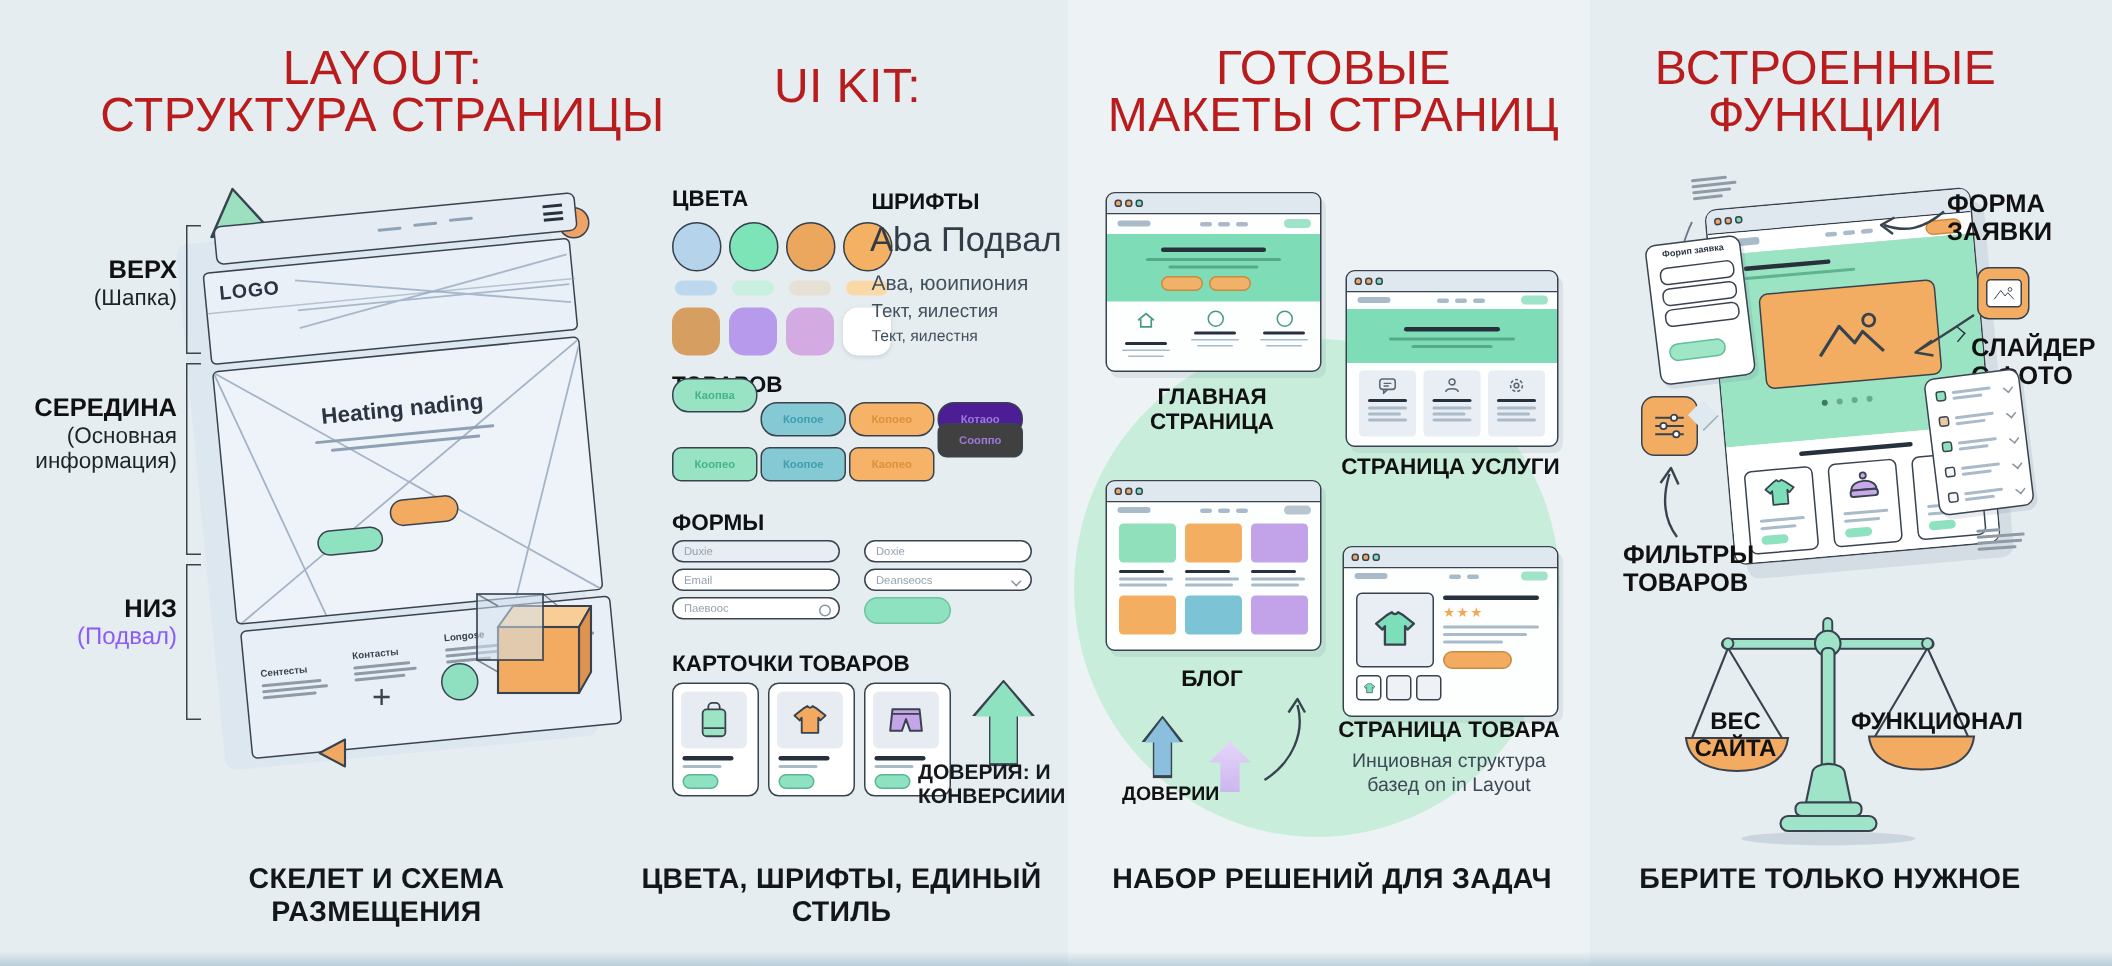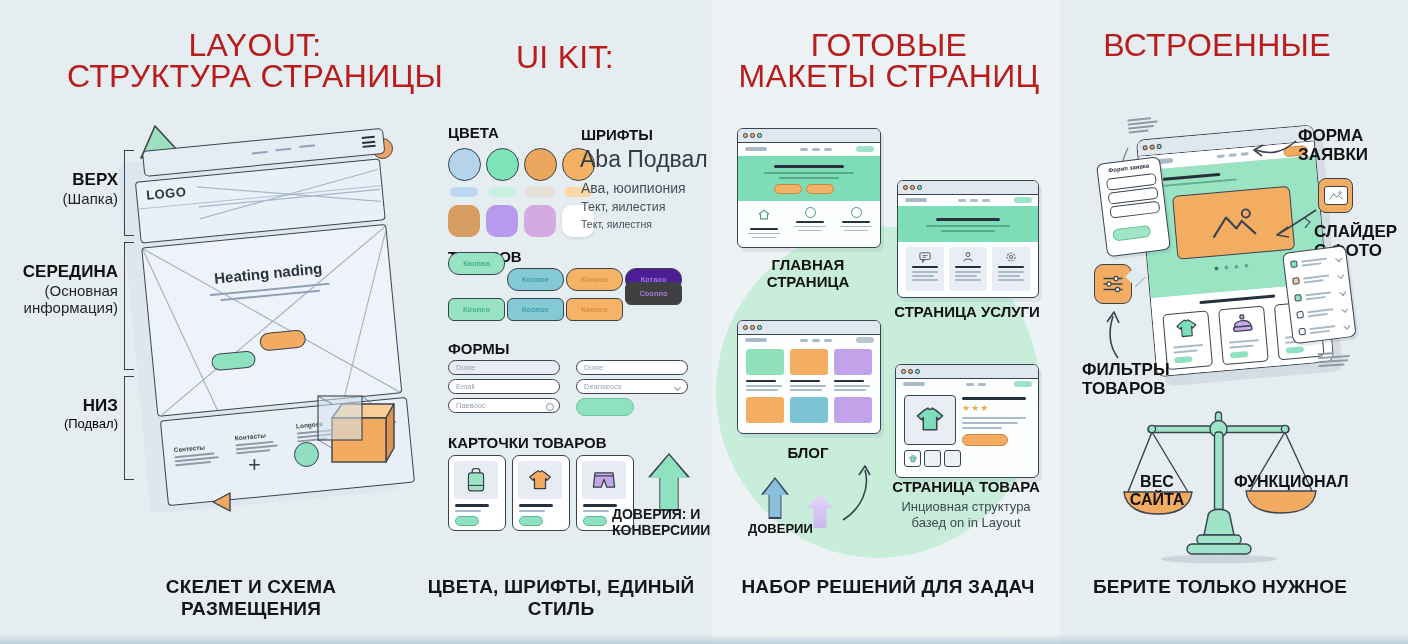--- a/index.html
+++ b/index.html
@@ -191,21 +191,21 @@
     <div style="font-weight:700;font-size:17px">ВЕРХ</div>
     <div style="font-size:15px;color:#1d2329">(Шапка)</div>
   </div>
   <div class="abs" style="left:10px;top:262px;width:108px;text-align:right;">
     <div style="font-weight:700;font-size:17px">СЕРЕДИНА</div>
     <div style="font-size:15px;color:#1d2329">(Основная</div>
     <div style="font-size:15px;color:#1d2329">информация)</div>
   </div>
   <div class="abs" style="left:10px;top:396px;width:108px;text-align:right;">
     <div style="font-weight:700;font-size:17px">НИЗ</div>
-    <div style="font-size:13px;color:#000000">(Подвал)</div>
+    <div style="font-size:16px;color:#8b5cf6">(Подвал)</div>
   </div>
 
   <svg class="abs" style="left:316px;top:390px" width="80" height="78">
     <polygon points="16,28 70,28 78,14 26,14" fill="#f8cd96" stroke="#39434f" stroke-width="1.4" stroke-linejoin="round"></polygon>
     <polygon points="70,28 78,14 78,58 70,72" fill="#df9350" stroke="#39434f" stroke-width="1.4" stroke-linejoin="round"></polygon>
     <rect x="16" y="28" width="54" height="44" fill="#f2ab61" stroke="#39434f" stroke-width="1.4"></rect>
     <rect x="2" y="6" width="44" height="44" fill="rgba(214,228,240,.55)" stroke="rgba(57,67,79,.85)" stroke-width="1.3"></rect>
     <path d="M2,6 L16,14 M46,6 L56,14 M2,50 L16,58" stroke="rgba(57,67,79,.6)" stroke-width="1"></path>
   </svg>
   <div class="abs" style="left:294px;top:442px;width:25px;height:25px;border-radius:50%;background:#8fe0c0;border:1.5px solid #39434f;box-sizing:border-box;"></div>
@@ -477,20 +477,21 @@
   <svg class="abs" style="left:838px;top:462px" width="40" height="62">
     <path d="M5,58 C24,46 32,26 27,8" fill="none" stroke="#39434f" stroke-width="1.6"></path>
     <path d="M21,13 L27,4 L32,13" fill="none" stroke="#39434f" stroke-width="1.6" stroke-linejoin="round"></path>
   </svg>
   <div class="abs" style="left:748px;top:521px;font-weight:700;font-size:13px;">ДОВЕРИИ</div>
 
   <div class="abs cap ctr" style="left:738px;top:576px;width:300px;">НАБОР РЕШЕНИЙ ДЛЯ ЗАДАЧ</div>
 
   <div class="abs title ctr" style="left:1062px;top:30px;width:310px;">
     <div>ВСТРОЕННЫЕ</div>
+    <div>ФУНКЦИИ</div>
   </div>
 
   <div class="annot" style="left:1128px;top:118px;width:30px;transform:rotate(-6deg);">
     <i style="width:24px"></i>
       <i style="width:30px"></i>
       <i style="width:26px"></i>
       <i style="width:20px"></i>
   </div>
   <svg class="abs" style="left:1116px;top:146px" width="16" height="26">
     <path d="M12,2 C8,10 6,18 4,24" fill="none" stroke="#6d7a87" stroke-width="1.2"></path>

